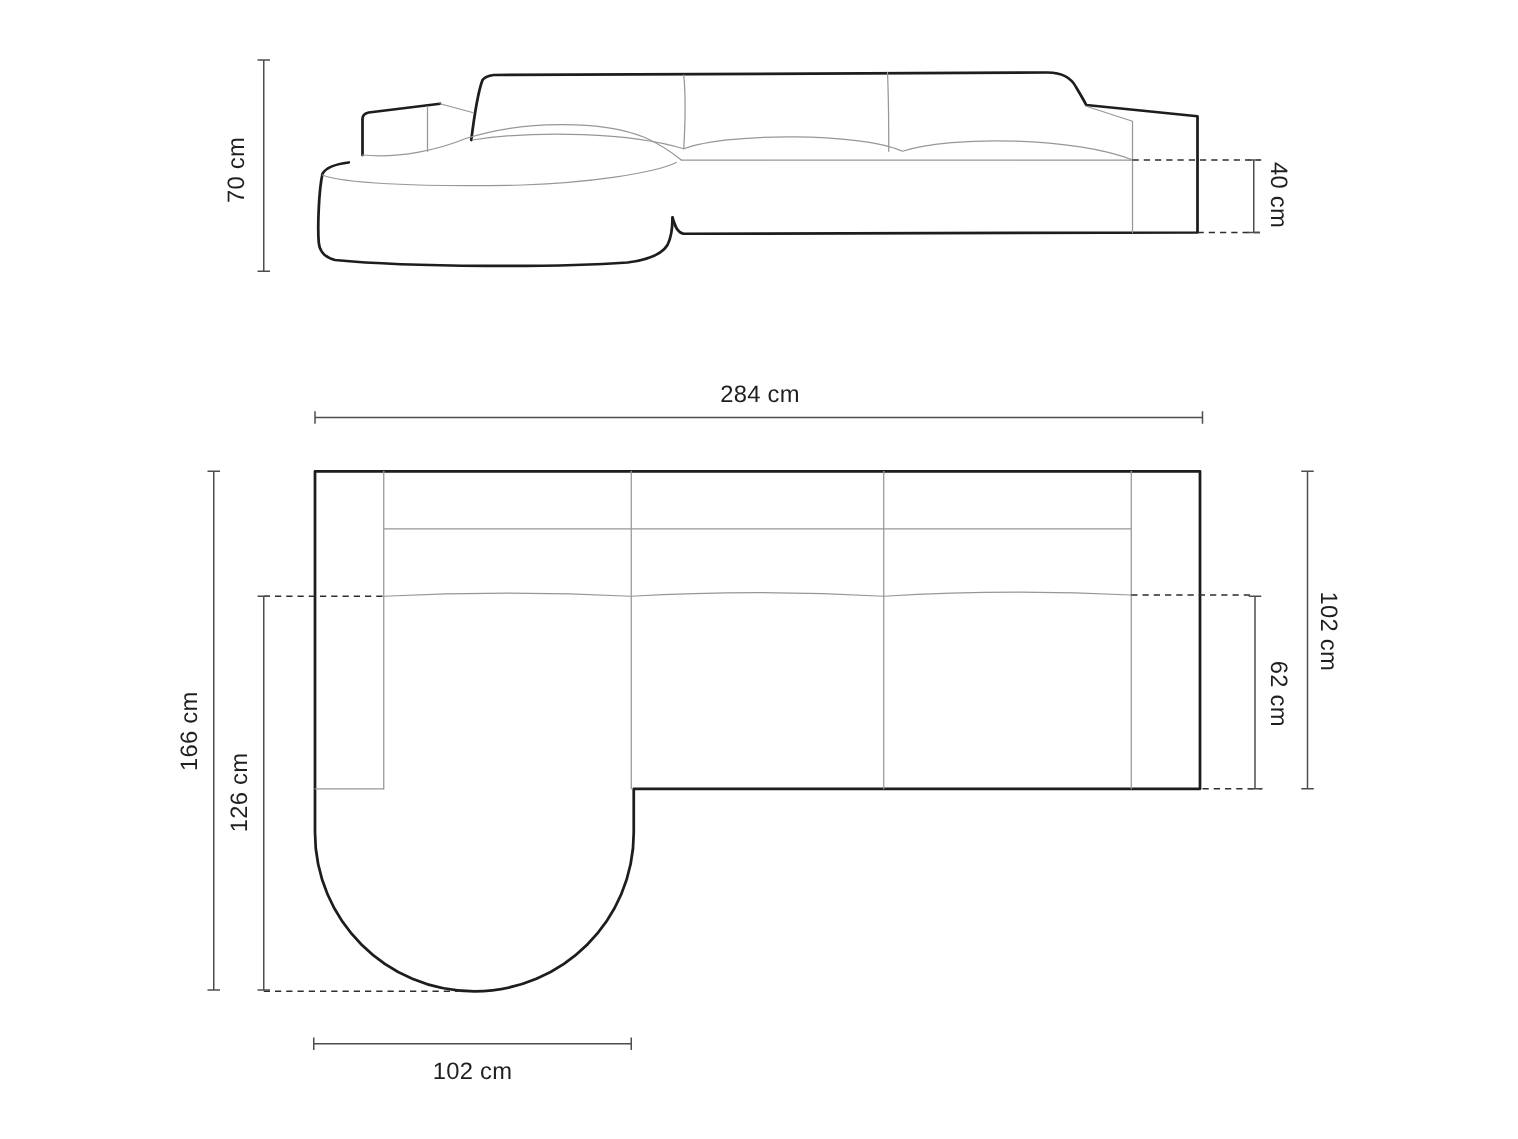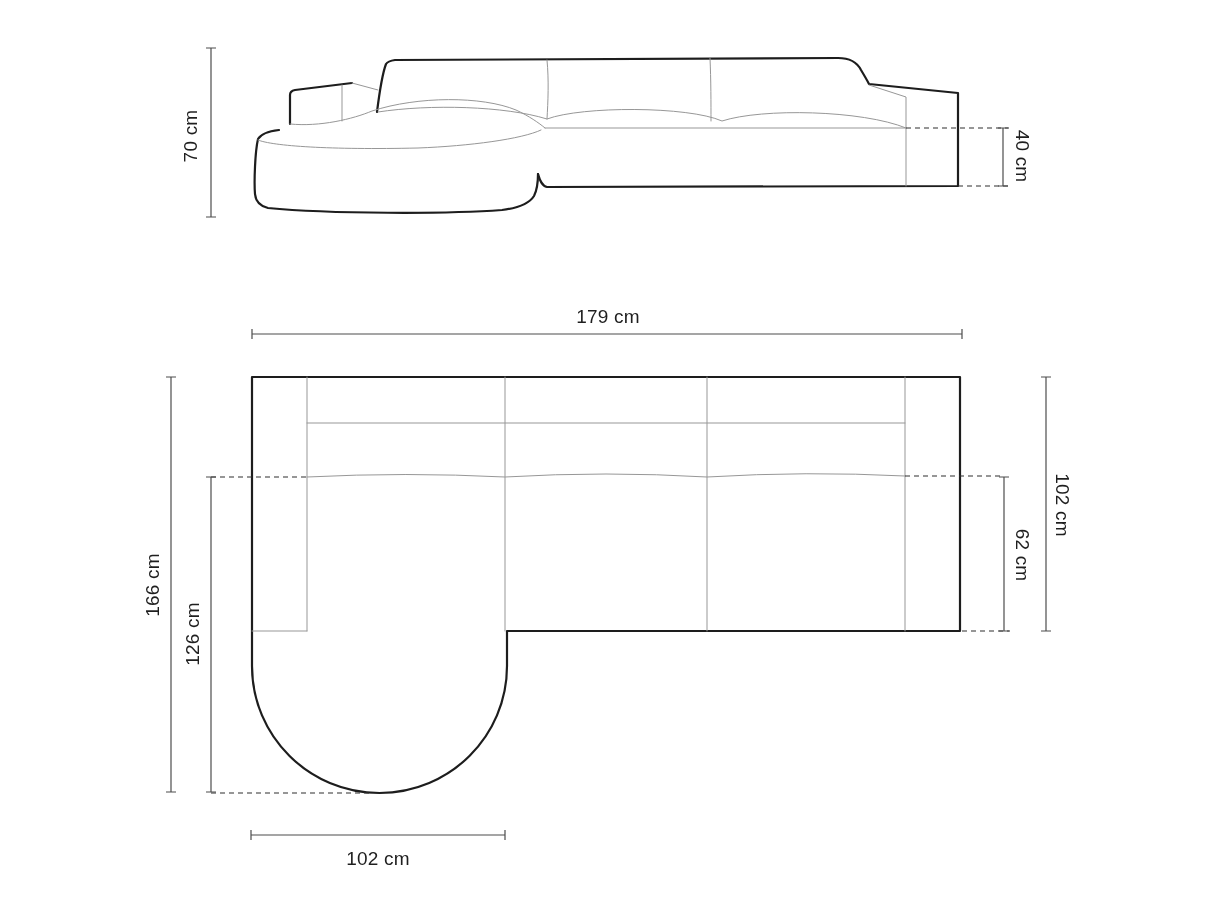--- a/index.html
+++ b/index.html
@@ -116,21 +116,21 @@
 
         <path class="stroke-dim" d="M 251 835 L 505 835 M 251 830 L 251 840 M 505 830 L 505 840"></path>
       </g>
     </g>
   </svg>
 
   <div class="dim-label rot-ccw" style="left:190px; top:136px;">70 cm</div>
 
   <div class="dim-label rot-cw" style="left:1022px; top:156px;">40 cm</div>
 
-  <div class="dim-label" style="left:608px; top:316px;">179 cm</div>
+  <div class="dim-label" style="left:608px; top:316px;">284 cm</div>
 
   <div class="dim-label rot-ccw" style="left:152px; top:585px;">166 cm</div>
 
   <div class="dim-label rot-ccw" style="left:192px; top:634px;">126 cm</div>
 
   <div class="dim-label rot-cw" style="left:1062px; top:505px;">102 cm</div>
 
   <div class="dim-label rot-cw" style="left:1022px; top:555px;">62 cm</div>
 
   <div class="dim-label" style="left:378px; top:858px;">102 cm</div>

